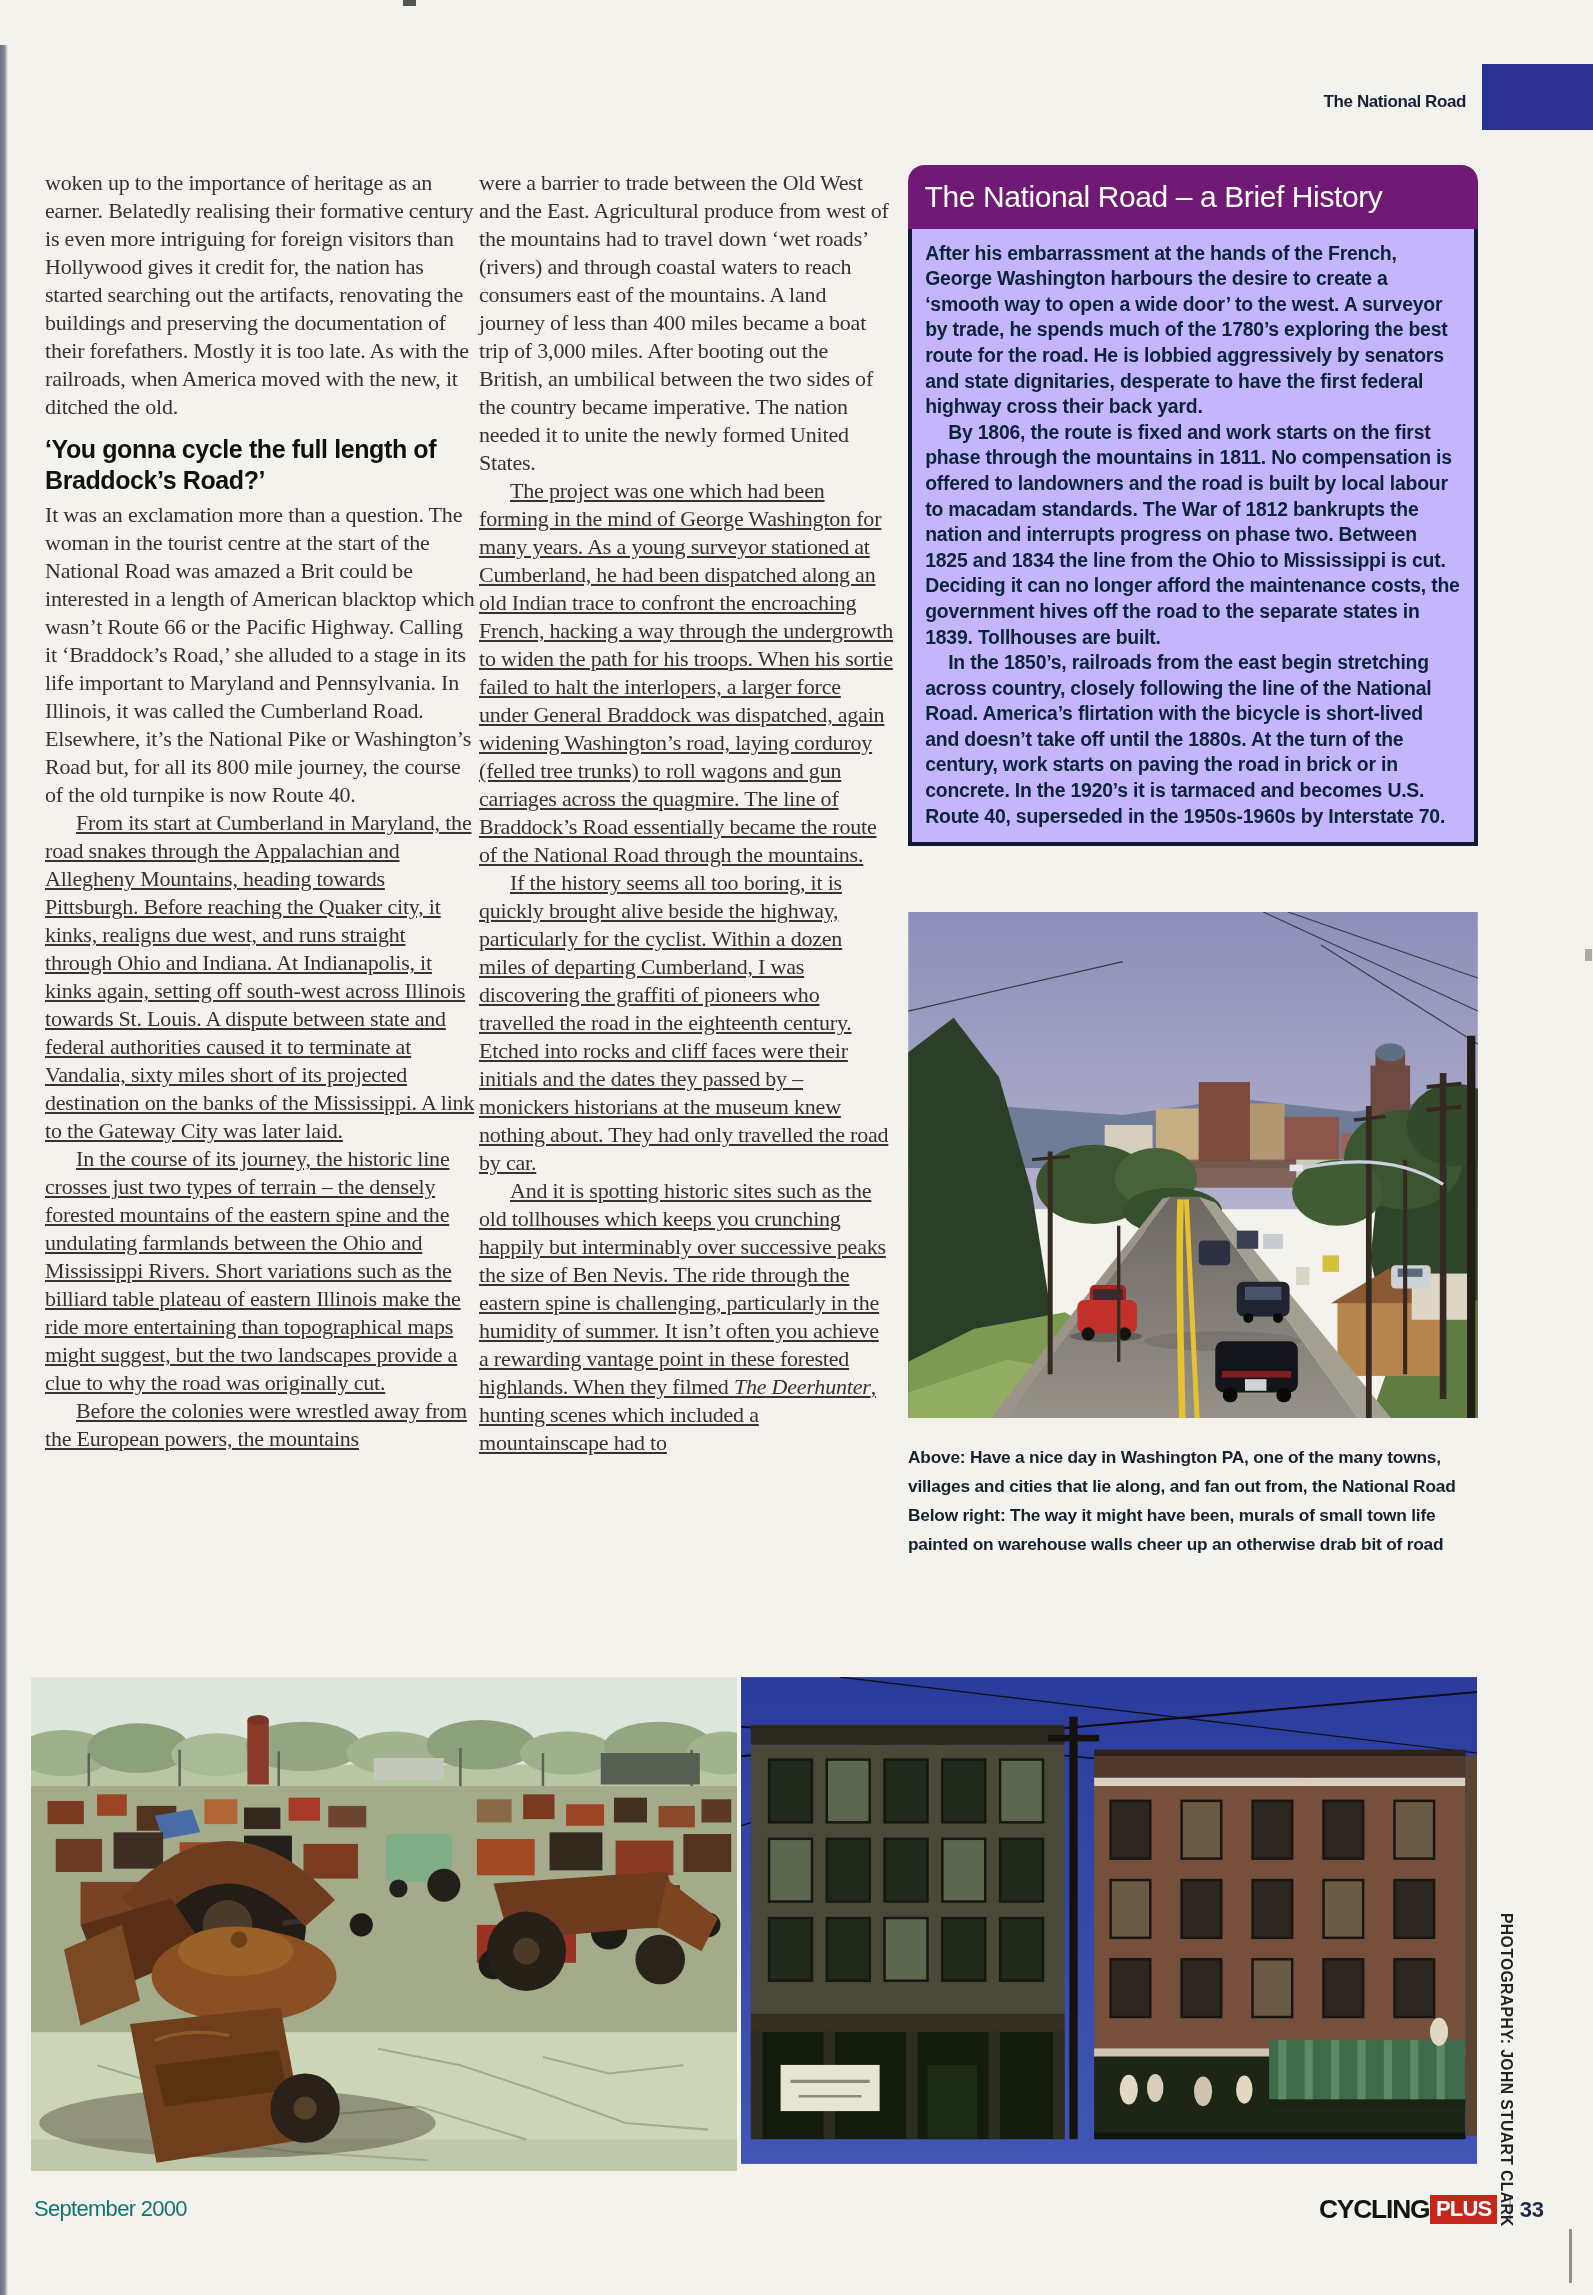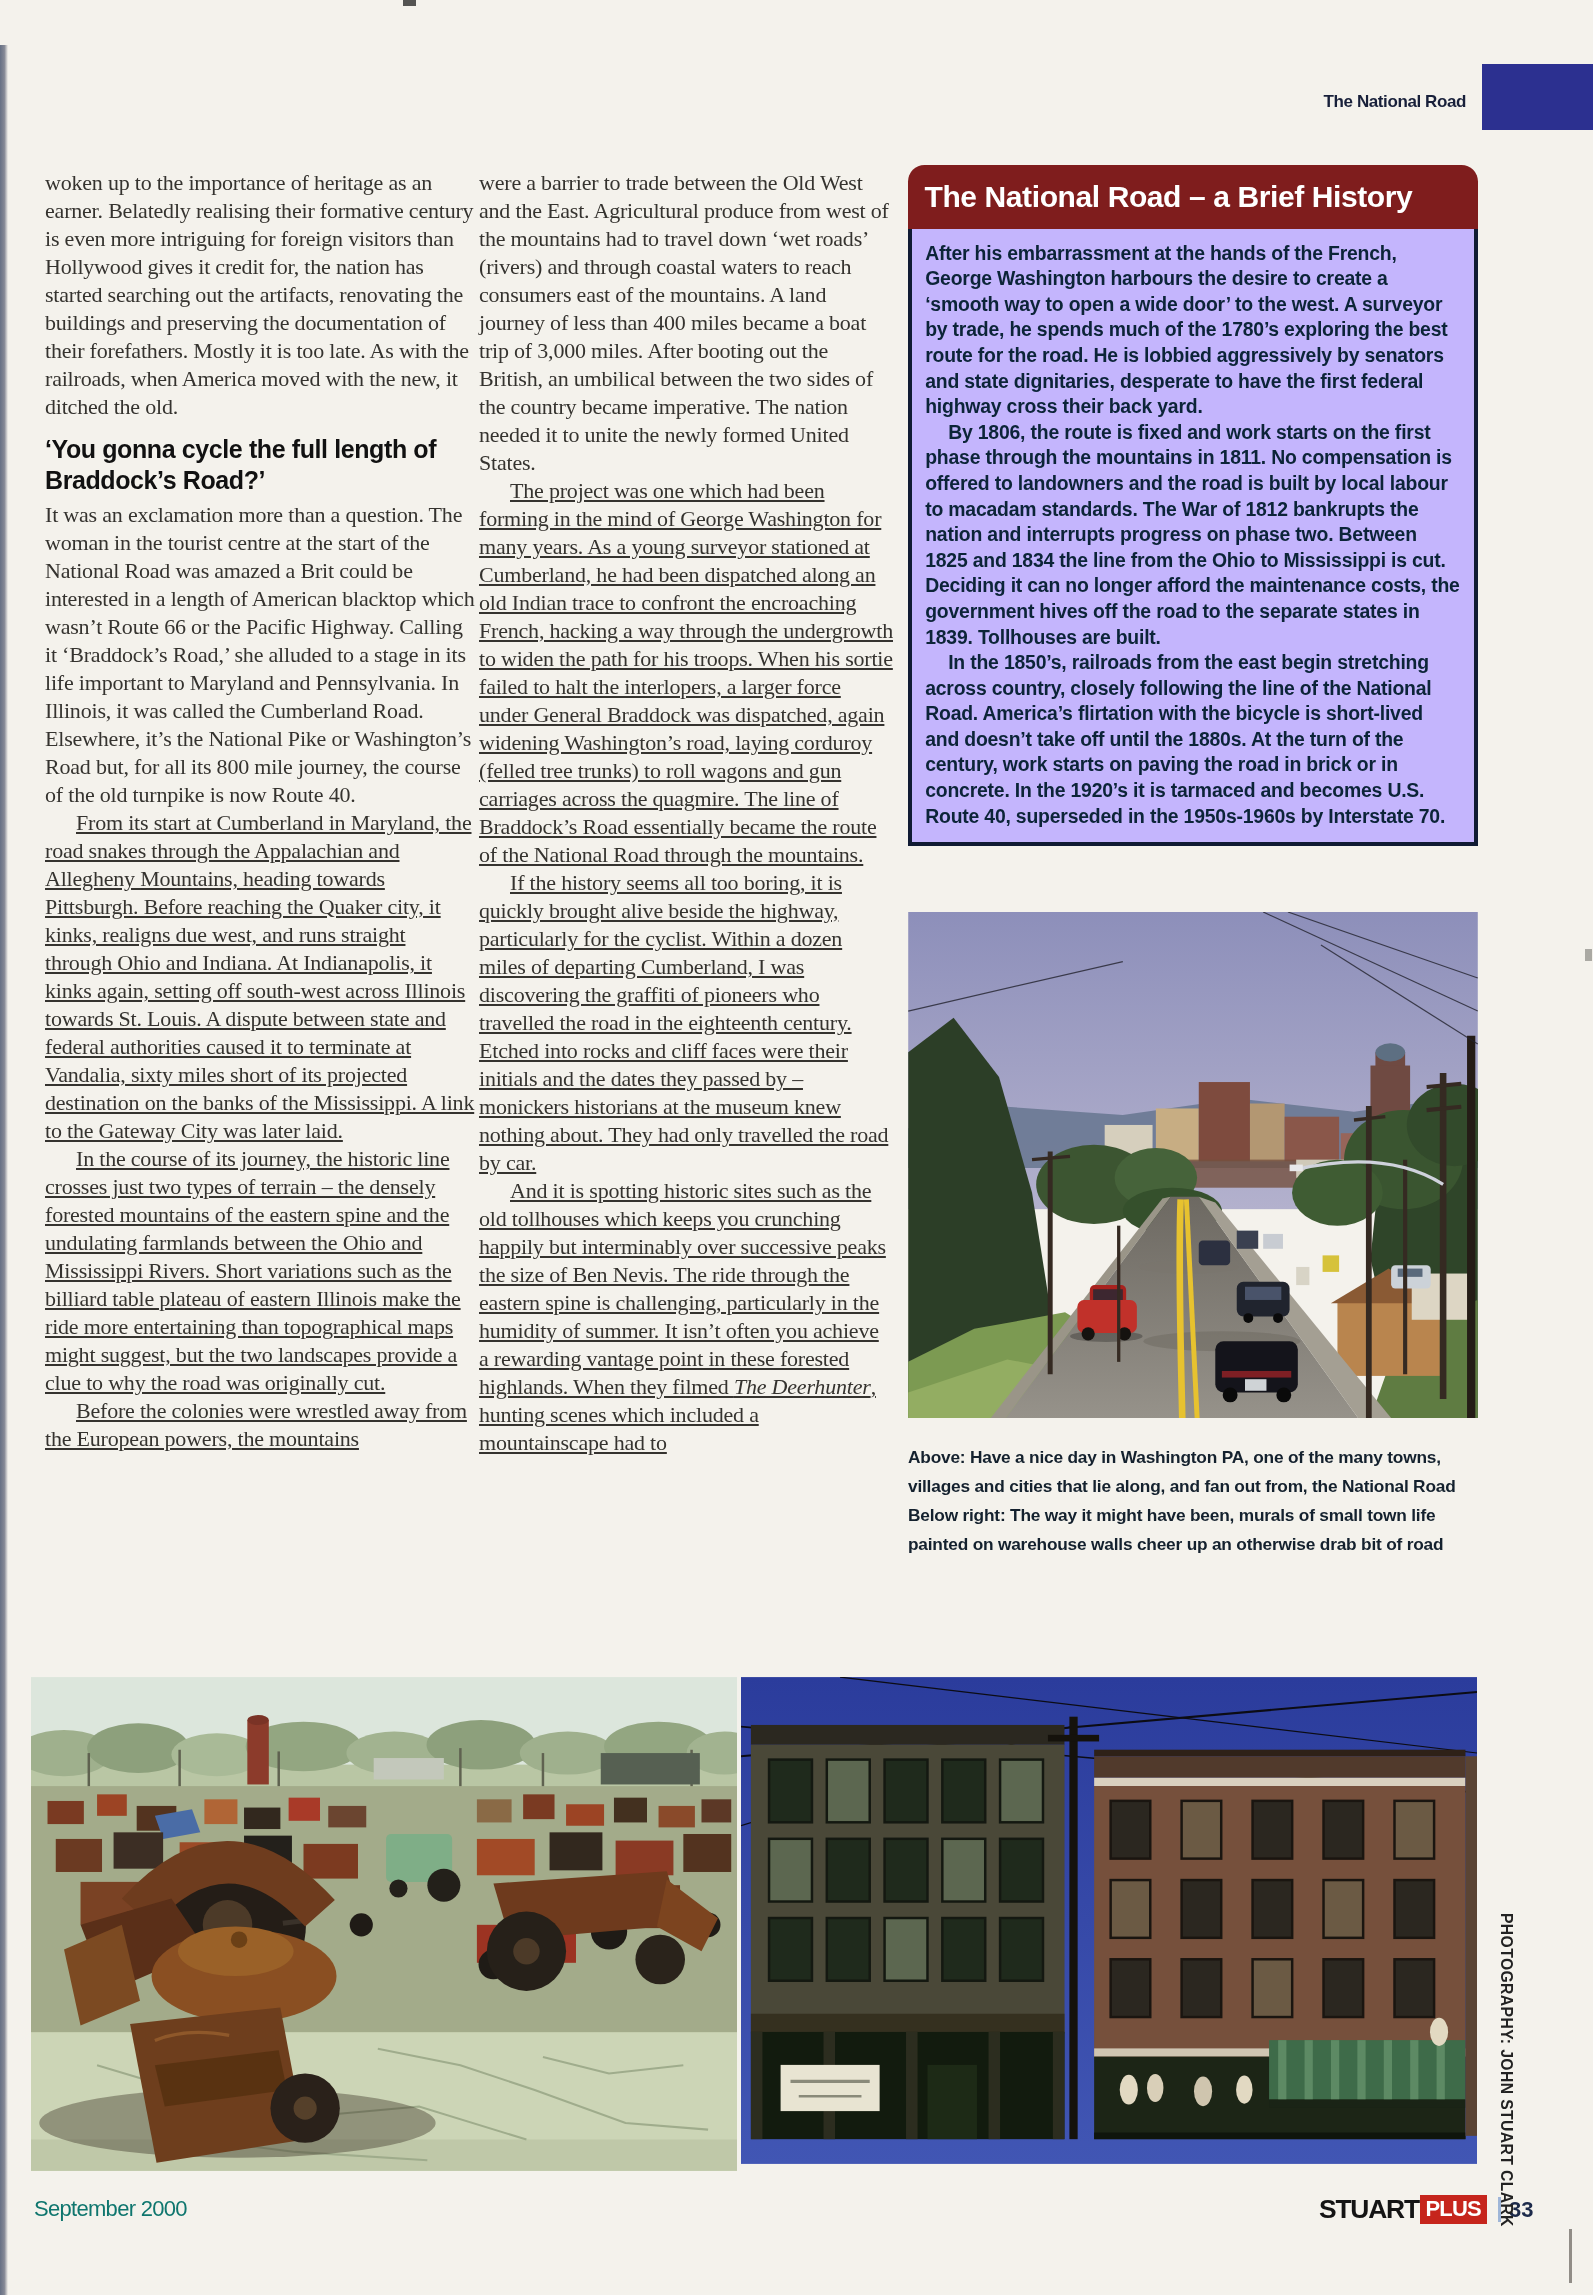--- a/index.html
+++ b/index.html
@@ -27,22 +27,22 @@
   .col p{margin:0;}
   .col p.ind{text-indent:31px;text-decoration:underline;}
   .col h2{
     margin:13.2px 0 5px 0;font-family:"Liberation Sans",sans-serif;font-weight:700;
     font-size:25px;line-height:31px;letter-spacing:-0.4px;color:#111111;}
   .ital{font-style:italic;}
 
   
   .sidebar{position:absolute;left:908px;top:165px;width:570px;font-family:"Liberation Sans",sans-serif;}
   .sidebar-header{
-    background:#7f1d1d;border-radius:16.5px 16.5px 0 0;height:64px;
-    color:#ffffff;font-weight:700;font-size:30px;line-height:64px;
+    background:#701a75;border-radius:16.5px 16.5px 0 0;height:64px;
+    color:#ffffff;font-weight:400;font-size:30px;line-height:64px;
     padding-left:16.5px;letter-spacing:-0.4px;box-sizing:border-box;}
   .sidebar-body{
     background:#c4b5fd;border:4.1px solid #101b33;border-top:none;
     padding:11.6px 13.2px 13.2px 13.2px;box-sizing:border-box;
     color:#0c2438;font-weight:700;font-size:19.4px;line-height:25.6px;letter-spacing:-0.2px;}
   .sidebar-body p{margin:0;}
   .sidebar-body p.ind{text-indent:23px;}
 
   
   .photo{position:absolute;display:block;}
@@ -417,21 +417,21 @@
         <rect x="640" y="512" width="238" height="10" fill="#1a2416"></rect>
       </g>
       <ellipse cx="846" cy="430" rx="11" ry="17" fill="#e2d9c2"></ellipse>
       <rect x="428" y="552" width="450" height="8" fill="#0f150c"></rect>
       <rect x="878" y="96" width="14" height="460" fill="#5a4434"></rect>
     </g>
   </svg>
 
   <div class="footer-issue">September 2000</div>
   <div class="footer-right">
-    <span class="mag-name">STUART</span>
+    <span class="mag-name">CYCLING</span>
     <span class="mag-plus">PLUS</span>
     <span class="mag-divider"></span>
     <span class="mag-page">33</span>
   </div>
 
   <div class="credit">PHOTOGRAPHY: JOHN STUART CLARK</div>
 
 </div>
 
 

